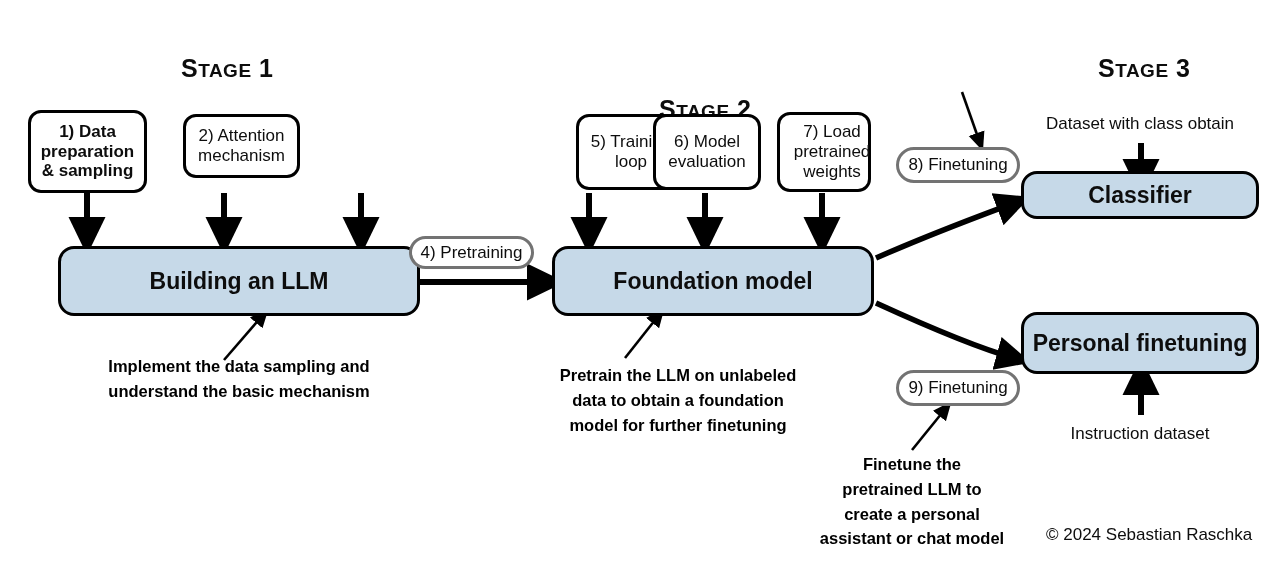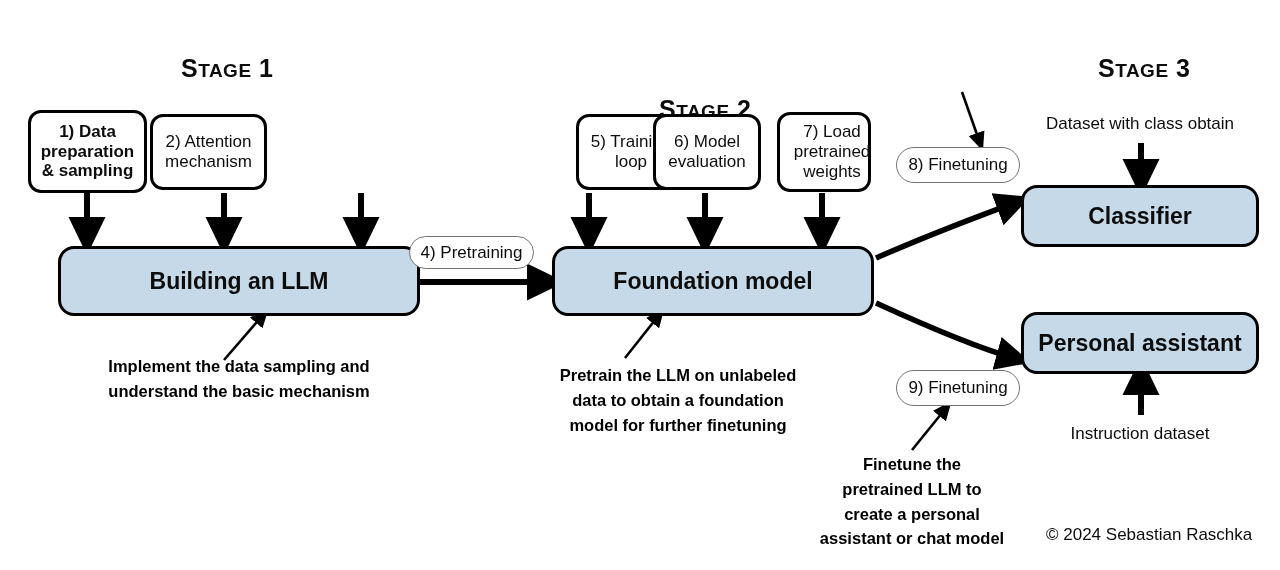--- a/index.html
+++ b/index.html
@@ -68,21 +68,21 @@
     font-size: 23px;
     font-weight: 700;
   }
 
   .pill {
     position: absolute;
     box-sizing: border-box;
     display: flex;
     align-items: center;
     justify-content: center;
-    border: 1px solid #737373;
+    border: 3px solid #737373;
     background: #ffffff;
     border-radius: 999px;
     font-size: 17px;
     color: #0d0d0d;
     white-space: nowrap;
     padding: 0 10px;
     z-index: 3;
   }
 
   
@@ -191,21 +191,21 @@
   </div>
 
   <div class="stage-head" style="left:1098px; top:56px;">
     <span class="sc-first">S</span><span class="sc-rest">TAGE</span><span class="sc-num"> 3</span>
   </div>
 
   <div class="node white-box emphasis" style="left:28px; top:110px; width:119px; height:83px;">1) Data
 preparation
 &amp; sampling</div>
 
-  <div class="node white-box" style="left:150px; top:114px; width:117px; height:76px;">2) Attention
+  <div class="node white-box" style="left:183px; top:114px; width:117px; height:64px;">2) Attention
 mechanism</div>
 
 
   <div class="node white-box" style="left:544px; top:114px; width:110px; height:76px;margin-left:32px;">5) Training
 loop</div>
 
   <div class="node white-box" style="left:653px; top:114px; width:108px; height:76px;">6) Model
 evaluation</div>
 
   <div class="node white-box" style="left:777px; top:112px; width:94px; height:80px;padding-left:20px;">7) Load
@@ -215,23 +215,23 @@
   <div class="pill" style="left:409px; top:236px; width:125px; height:33px;">4) Pretraining</div>
 
   <div class="pill" style="left:896px; top:147px; width:124px; height:36px;">8) Finetuning</div>
 
   <div class="pill" style="left:896px; top:370px; width:124px; height:36px;">9) Finetuning</div>
 
   <div class="node blue-box" style="left:58px; top:246px; width:362px; height:70px;">Building an LLM</div>
 
   <div class="node blue-box" style="left:552px; top:246px; width:322px; height:70px;">Foundation model</div>
 
-  <div class="node blue-box" style="left:1021px; top:185px; width:238px; height:62px;">Classifier</div>
-
-  <div class="node blue-box" style="left:1021px; top:312px; width:238px; height:62px;">Personal assistant</div>
+  <div class="node blue-box" style="left:1021px; top:171px; width:238px; height:48px;">Classifier</div>
+
+  <div class="node blue-box" style="left:1021px; top:312px; width:238px; height:62px;">Personal finetuning</div>
 
   <div class="note" style="left:74px; top:354px; width:330px;">Implement the data sampling and
 understand the basic mechanism</div>
 
   <div class="note" style="left:533px; top:363px; width:290px;">Pretrain the LLM on unlabeled
 data to obtain a foundation
 model for further finetuning</div>
 
 
   <div class="note" style="left:812px; top:452px; width:200px;">Finetune the

